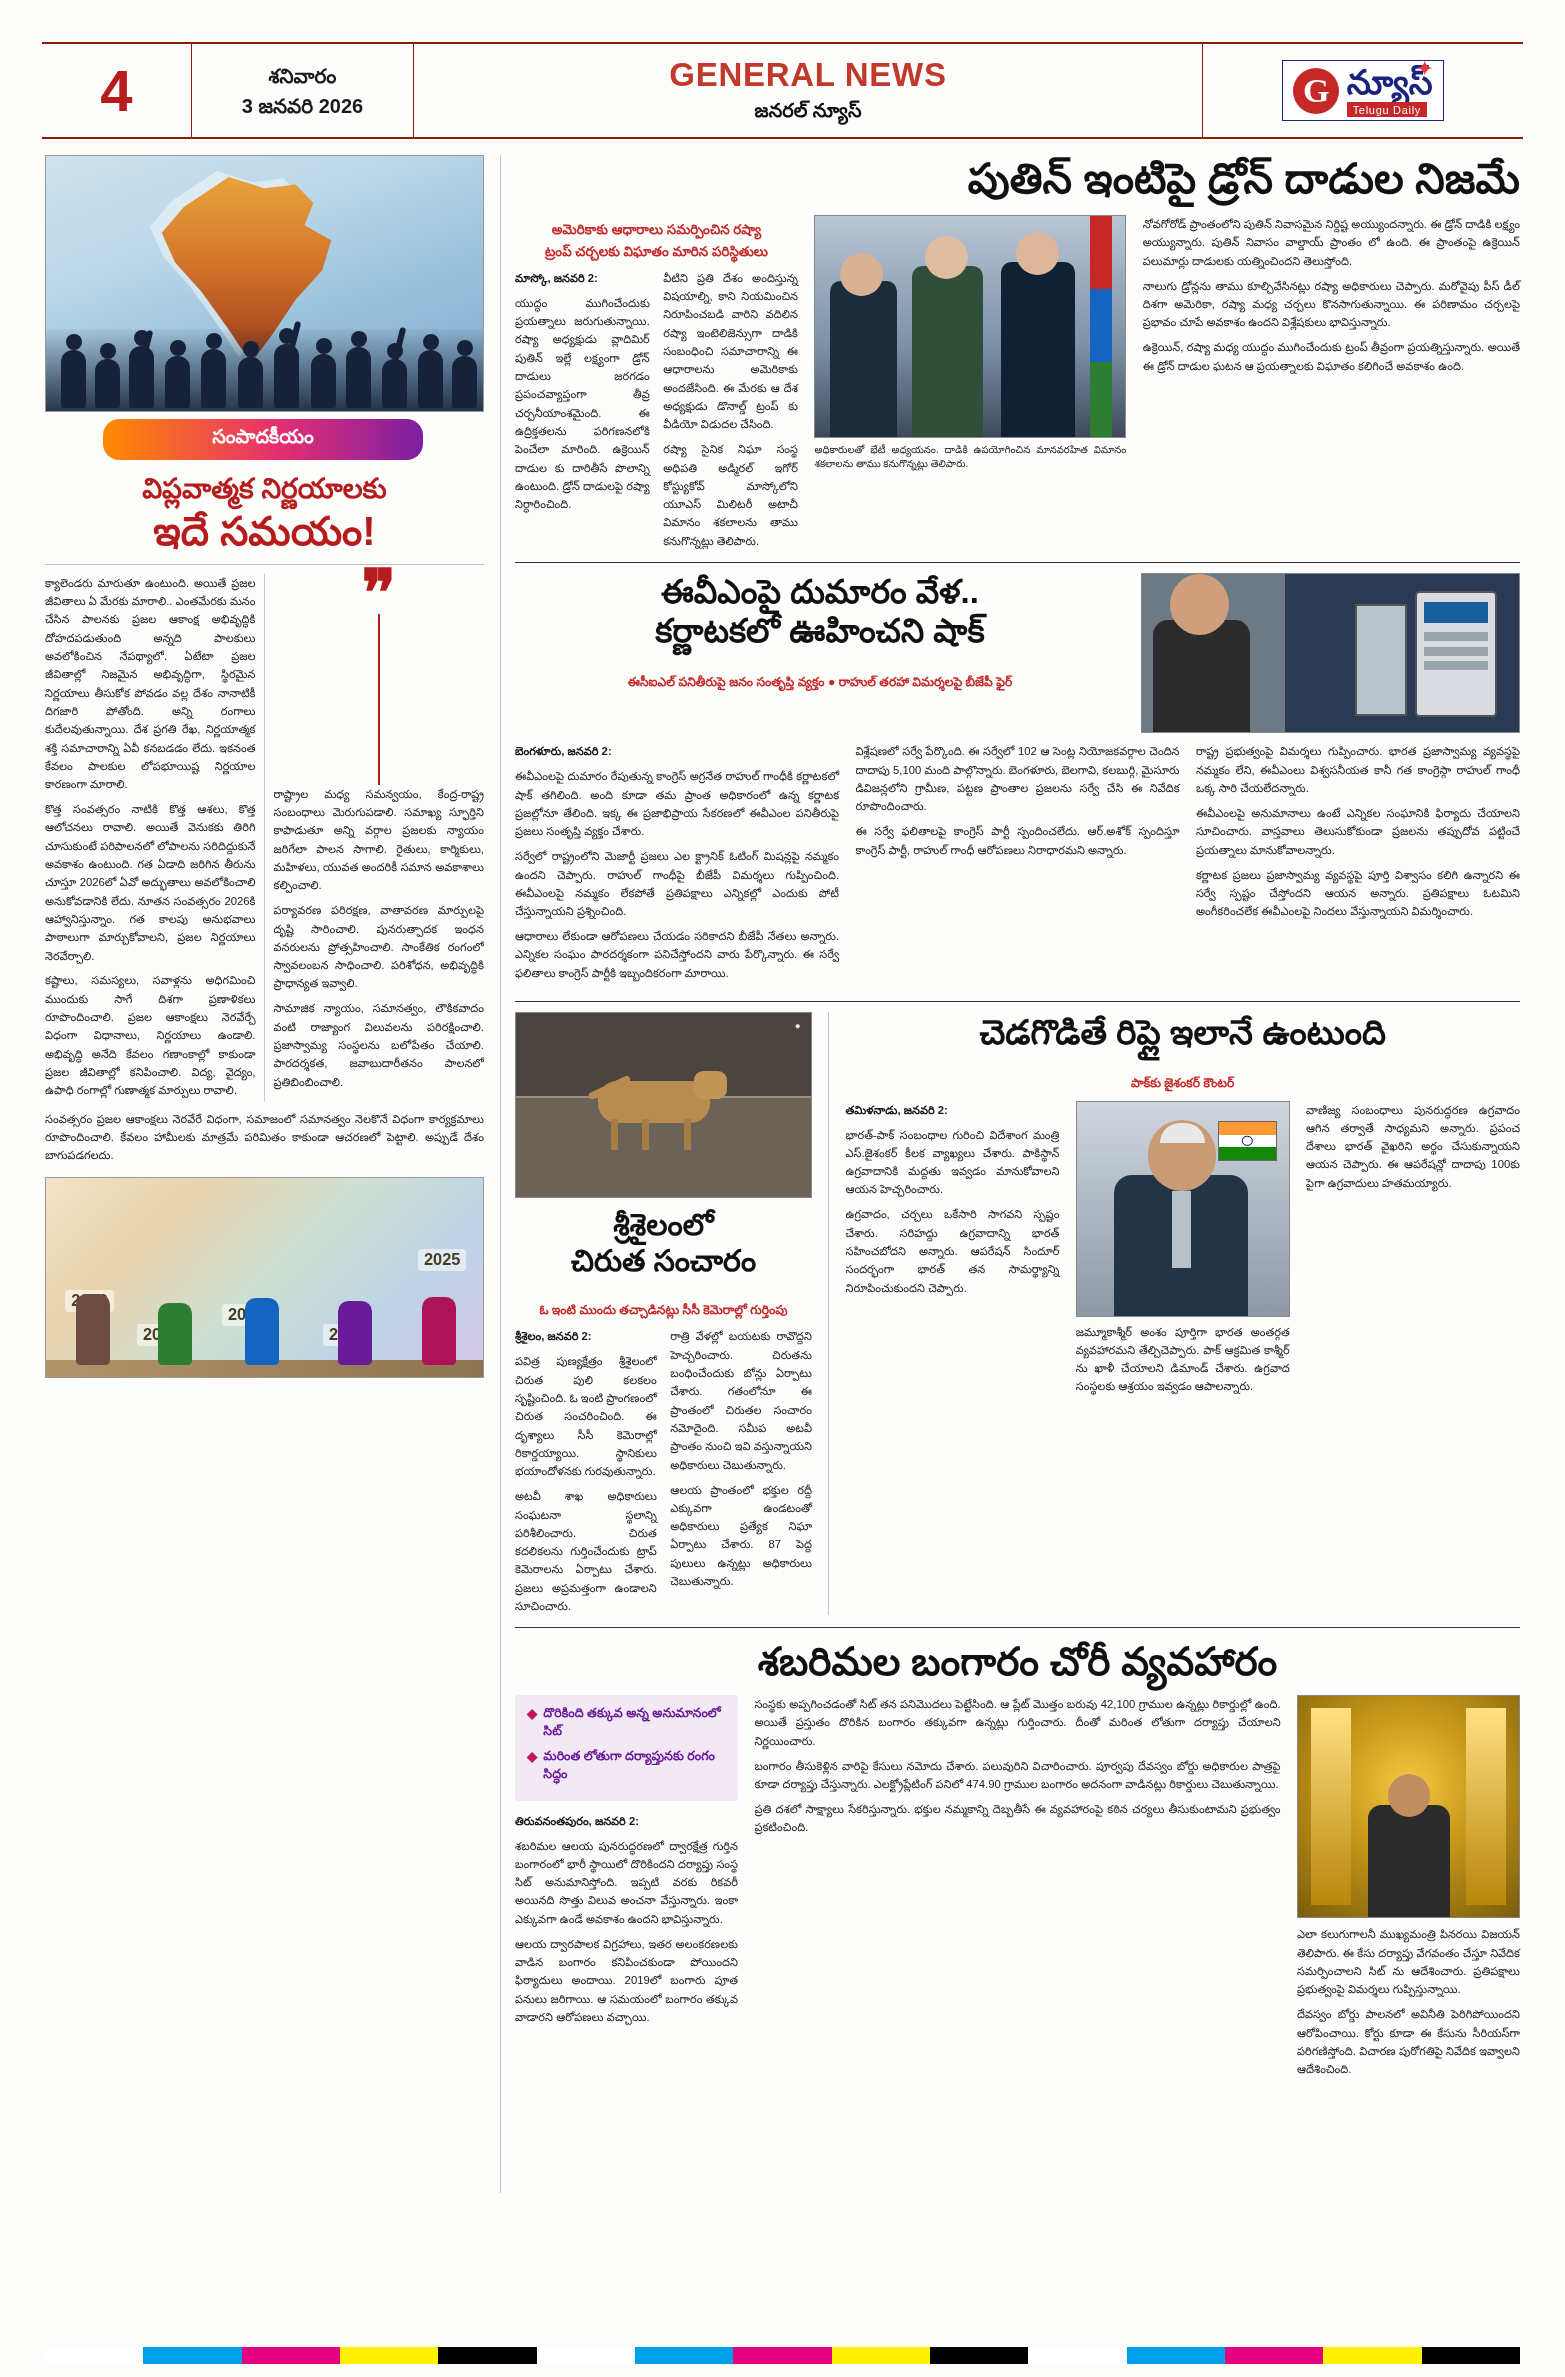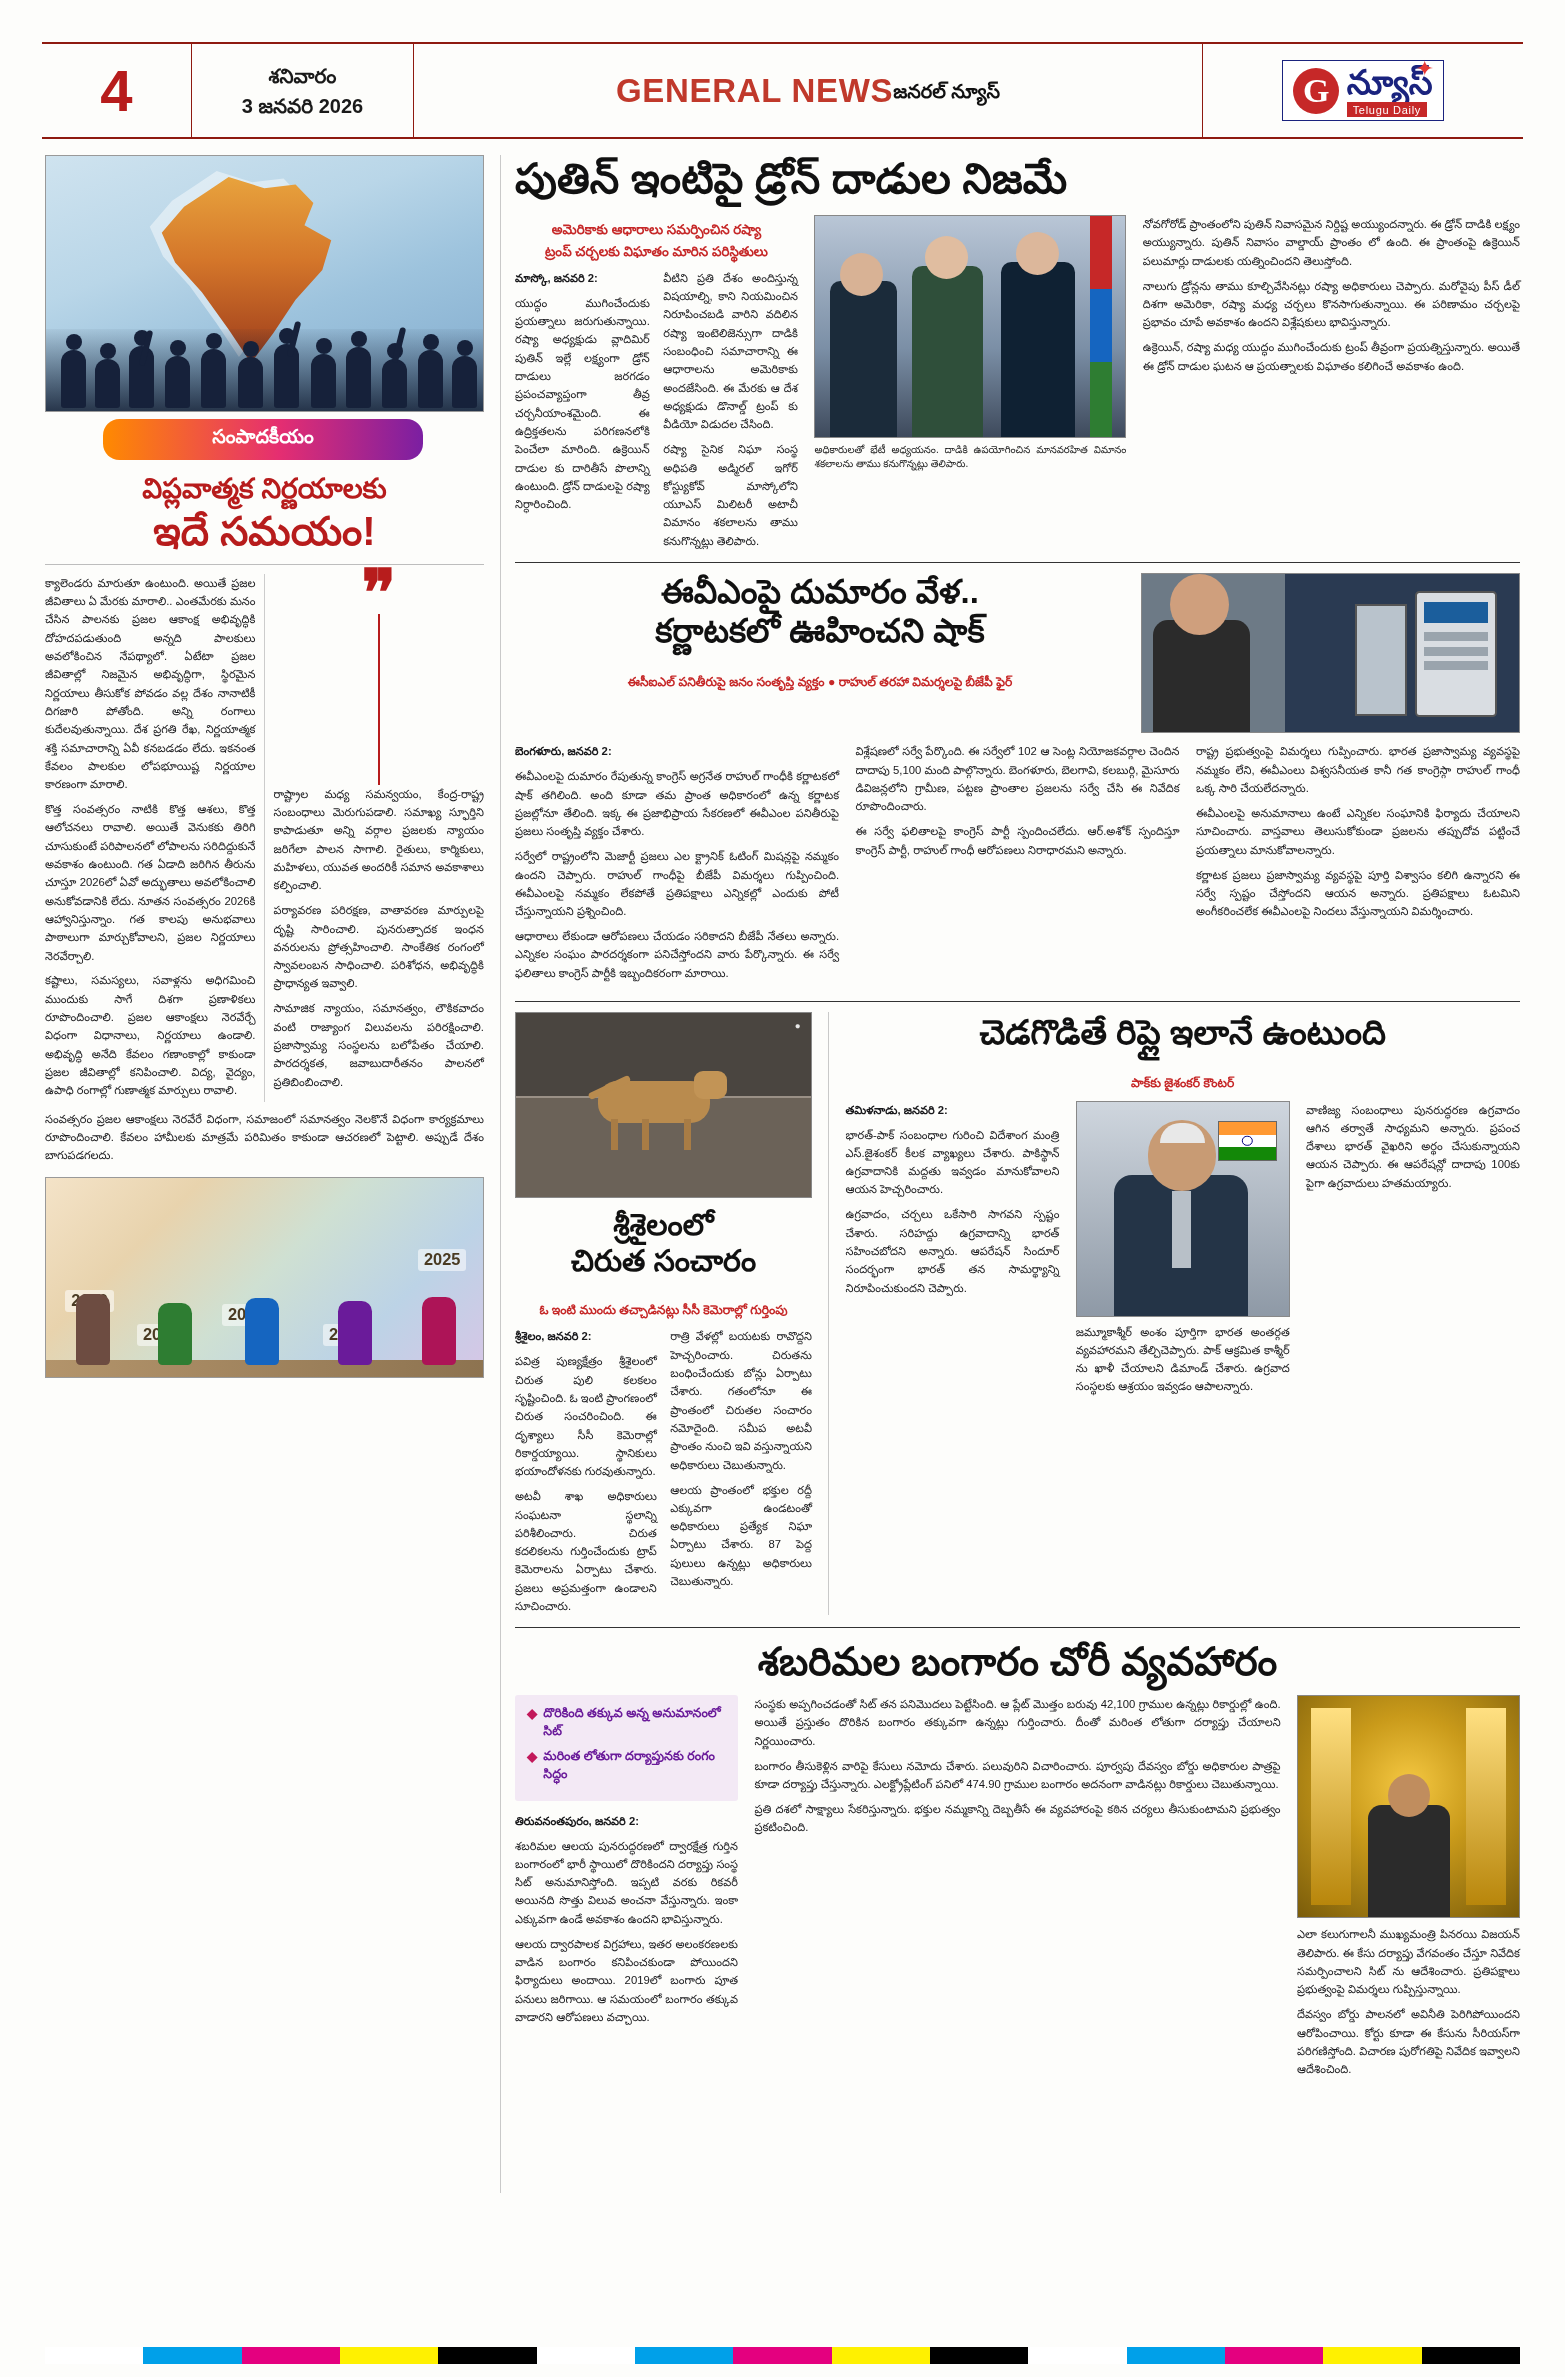--- a/index.html
+++ b/index.html
@@ -37,21 +37,21 @@
   }
   .mh-date {
     width: 223px;
     border-left: 1.5px solid #8e1a10;
     border-right: 1.5px solid #8e1a10;
     display: flex; flex-direction: column; align-items: center; justify-content: center;
     color: #1a1a1a; font-size: 20px; line-height: 1.5; font-weight: bold;
   }
   .mh-center {
     flex: 1;
-    display: flex; flex-direction: row; align-items: center; justify-content: center;
+    display: flex; flex-direction: column; align-items: center; justify-content: center;
     border-right: 1.5px solid #8e1a10;
   }
   .mh-center .en {
     color: #c0392b; font-size: 33px; font-weight: bold; letter-spacing: 0.7px;
   }
   .mh-center .te {
     color: #111; font-size: 19.3px; font-weight: bold; margin-top: 6px;
   }
   .mh-logo {
     width: 320px;
@@ -191,21 +191,21 @@
   .tl-fig { position:absolute; bottom:12px; width:34px;height:71px;border-radius:10.4px 10.4px 4.5px 4.5px;}
   .tl-band{position:absolute;left:0;right:0;bottom:0;height:16.4px;background:linear-gradient(90deg,#b3946b,#8d7350);}
 
   
   .main {
     position: absolute;
     top: 155px; left: 515px; right: 45px;
   }
 
   .headline-main {
-    text-align: left;
+    text-align: right;
     color: #111;
     font-size: 42px;
     font-weight: bold;
     line-height: 1.15;
     padding-bottom: 7.4px;
   }
   .subhead-red {
     text-align: center;
     color: #c62828;
     font-size: 13.4px;

